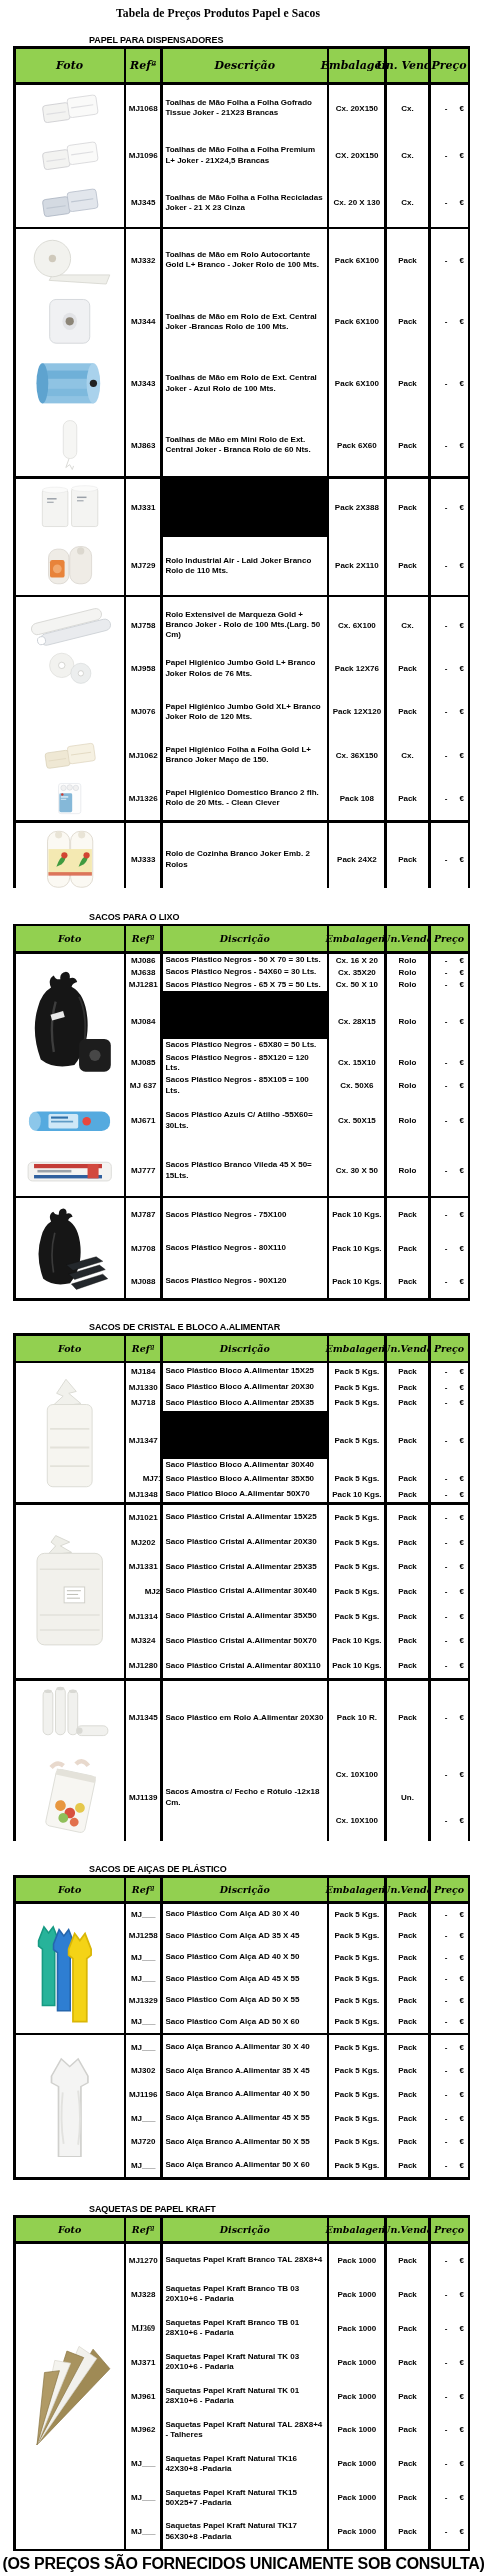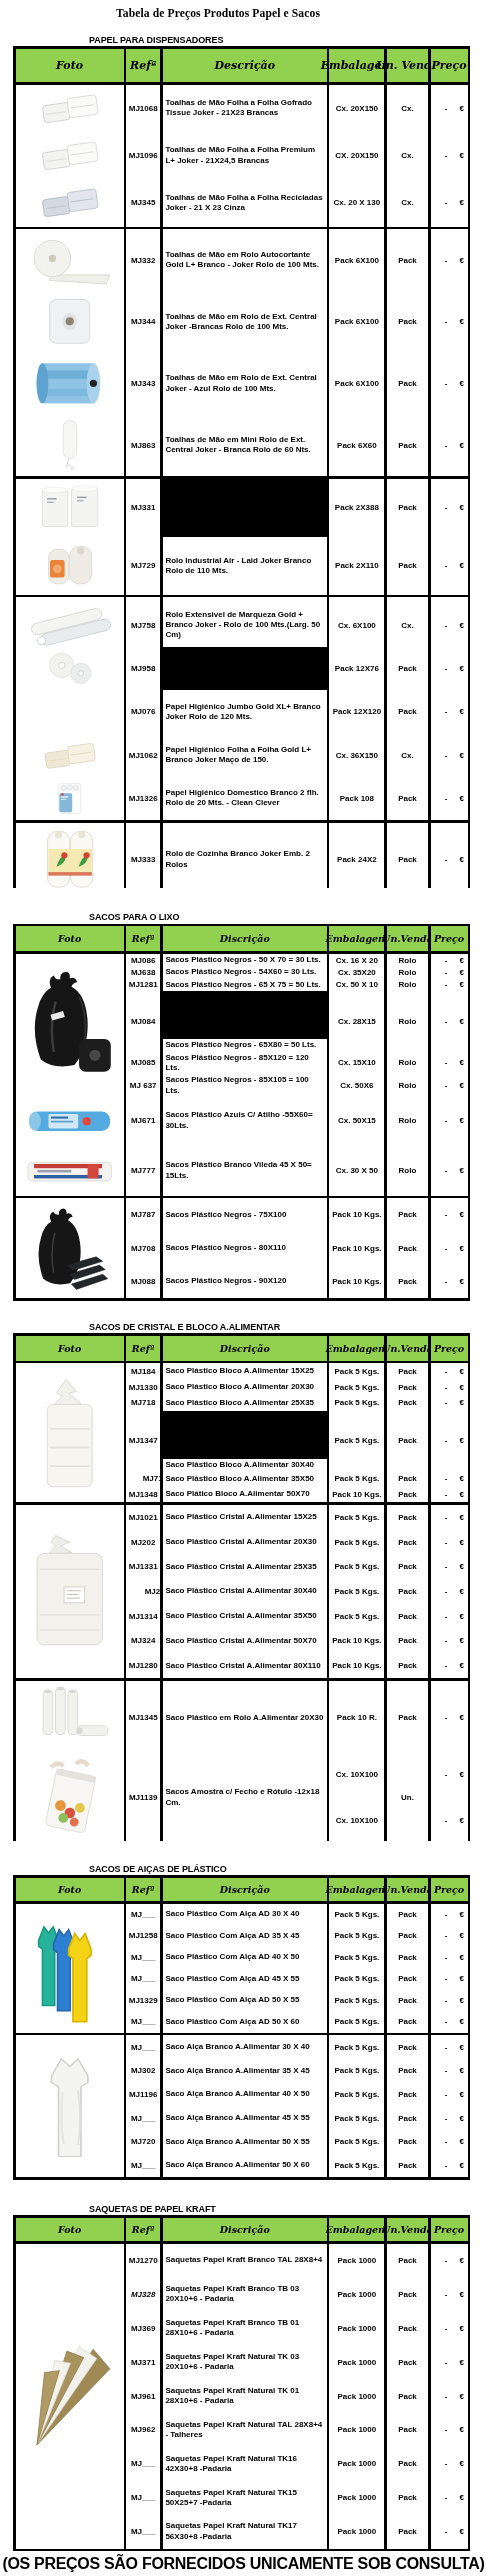--- a/index.html
+++ b/index.html
@@ -298,20 +298,21 @@
                   <circle cx="125" cy="32" r="11"></circle>
                 </g>
                 <rect x="58" y="54" width="52" height="76" rx="6" fill="#85b8d8"></rect>
                 <rect x="64" y="66" width="30" height="5" fill="#eef6fb"></rect>
                 <rect x="64" y="76" width="22" height="4" fill="#d8ebf5"></rect>
                 <circle cx="70" cy="59" r="5" fill="#d23b2f"></circle>
               </svg>
             </div>
           </div>
           <div class="cell ref-cell" style="grid-area: 1 / 2;">MJ958</div>
+          <div class="cell desc-cell" style="grid-area: 1 / 3;">Papel Higiénico Jumbo Gold L+ Branco Joker Rolos de 76 Mts.</div>
           <div class="cell emb-cell" style="grid-area: 1 / 4;">
             <div>Pack 12X76</div>
           </div>
           <div class="cell un-cell" style="grid-area: 1 / 5;">Pack</div>
           <div class="cell price-cell" style="grid-area: 1 / 6;">
             <div class="price-line">
               <span class="dash">-</span>
               <span class="euro">€</span>
             </div>
           </div>
@@ -1055,33 +1056,33 @@
           <div class="cell emb-cell" style="grid-area: 1 / 4;">
             <div>Pack 1000</div>
           </div>
           <div class="cell un-cell" style="grid-area: 1 / 5;">Pack</div>
           <div class="cell price-cell" style="grid-area: 1 / 6;">
             <div class="price-line">
               <span class="dash">-</span>
               <span class="euro">€</span>
             </div>
           </div>
-          <div class="cell ref-cell" style="grid-area: 2 / 2; font-style: italic;">MJ328</div>
+          <div class="cell ref-cell" style="grid-area: 2 / 2;">MJ328</div>
           <div class="cell desc-cell" style="grid-area: 2 / 3;">Saquetas Papel Kraft Branco TB 03 20X10+6 - Padaria</div>
           <div class="cell emb-cell" style="grid-area: 2 / 4;">
             <div>Pack 1000</div>
           </div>
           <div class="cell un-cell" style="grid-area: 2 / 5;">Pack</div>
           <div class="cell price-cell" style="grid-area: 2 / 6;">
             <div class="price-line">
               <span class="dash">-</span>
               <span class="euro">€</span>
             </div>
           </div>
-          <div class="cell ref-cell" style="grid-area: 3 / 2;">MJ369</div>
+          <div class="cell ref-cell" style="grid-area: 3 / 2; font-family: Liberation Serif, serif;">MJ369</div>
           <div class="cell desc-cell" style="grid-area: 3 / 3;">Saquetas Papel Kraft Branco TB 01 28X10+6 - Padaria</div>
           <div class="cell emb-cell" style="grid-area: 3 / 4;">
             <div>Pack 1000</div>
           </div>
           <div class="cell un-cell" style="grid-area: 3 / 5;">Pack</div>
           <div class="cell price-cell" style="grid-area: 3 / 6;">
             <div class="price-line">
               <span class="dash">-</span>
               <span class="euro">€</span>
             </div>

